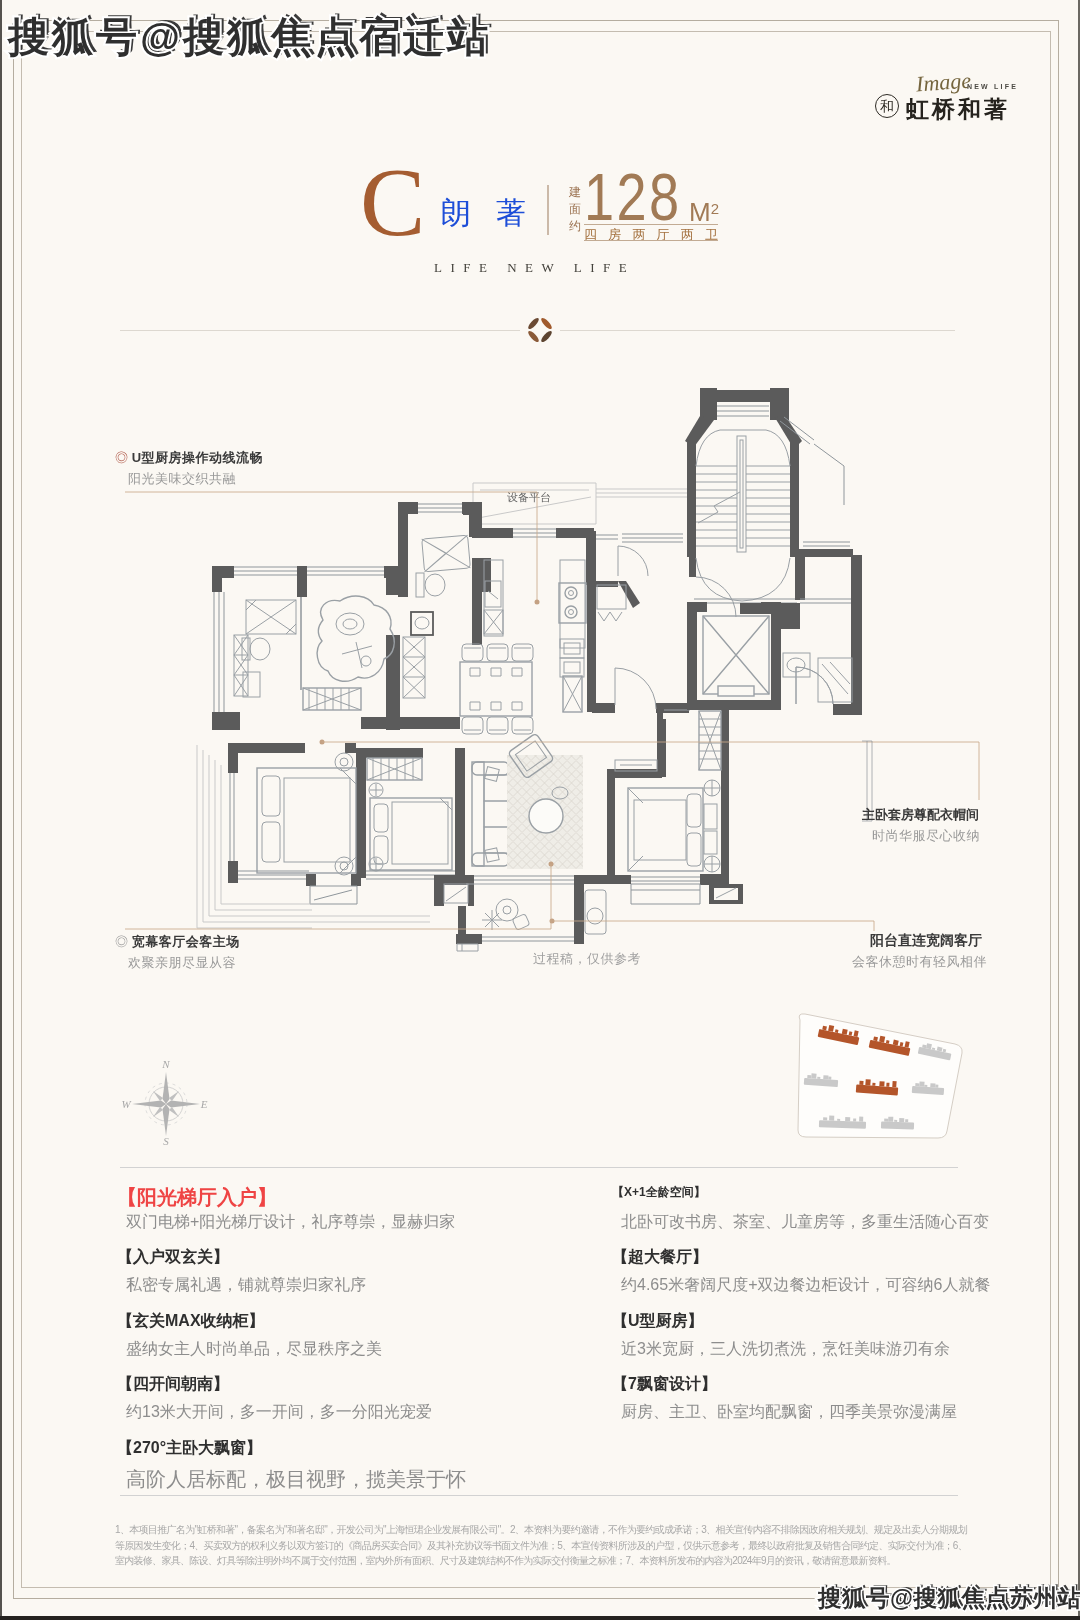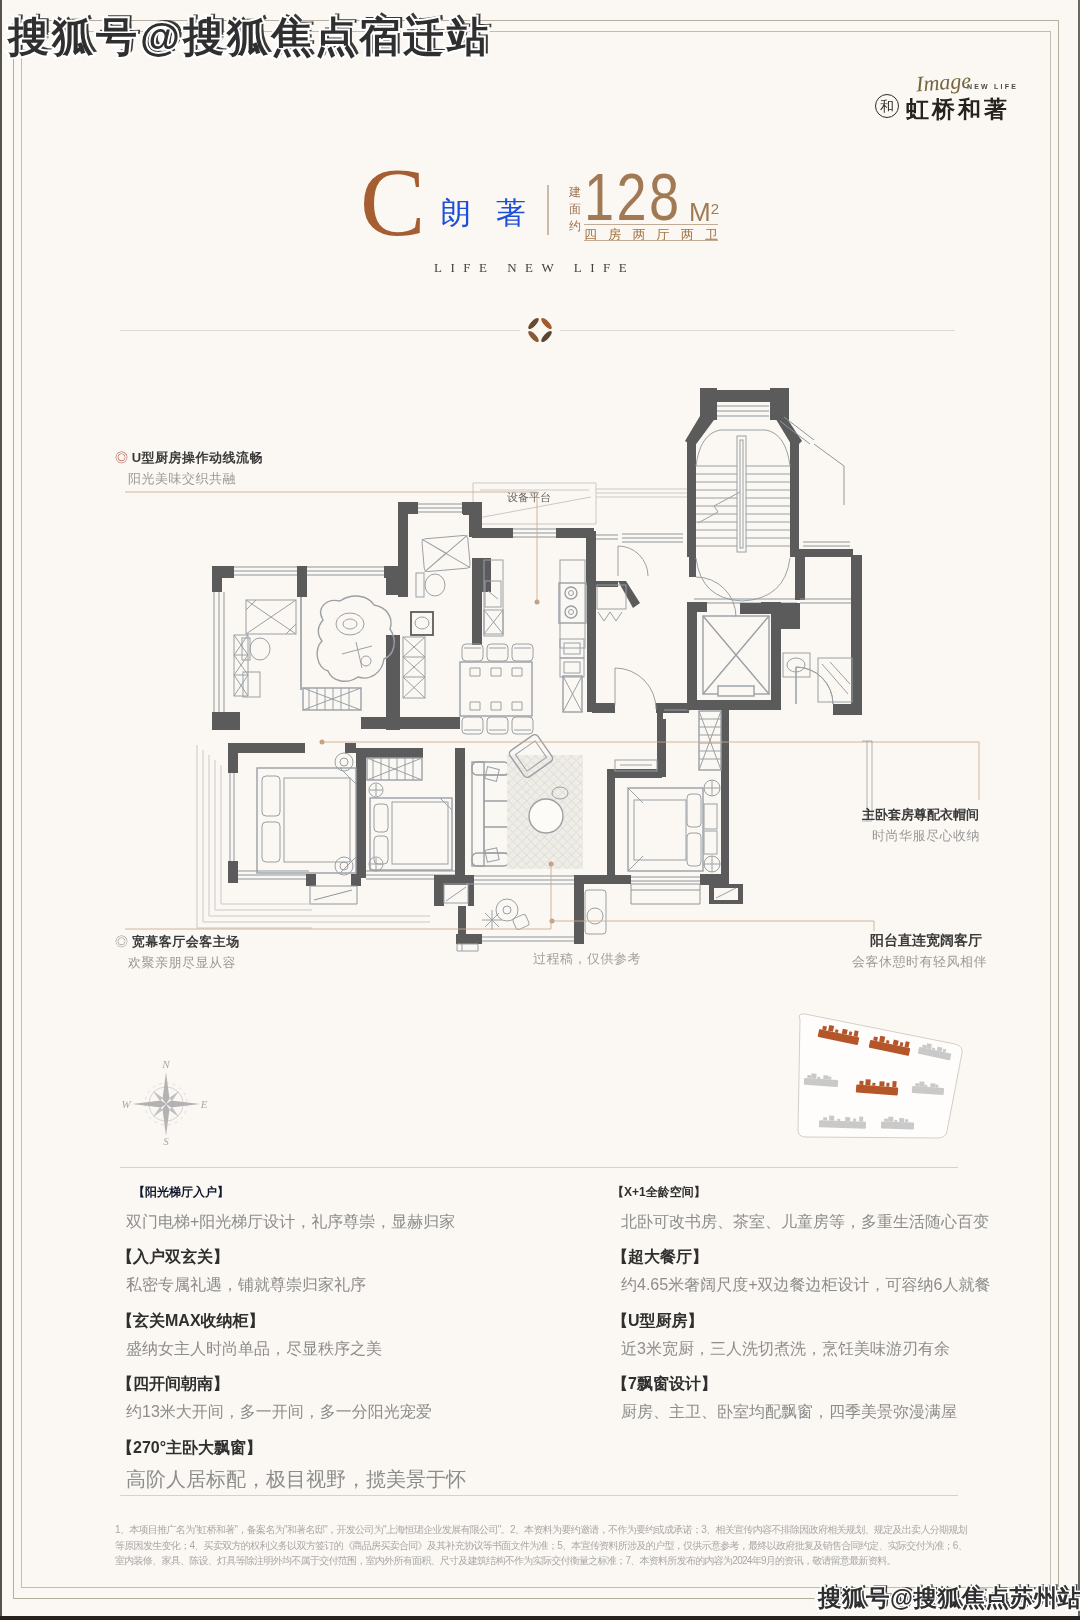--- a/index.html
+++ b/index.html
@@ -633,21 +633,21 @@
 <div class="abs" style="left:872px;top:827px;font-size:13px;color:#999;letter-spacing:0.5px;">时尚华服尽心收纳</div>
 
 <div class="abs" style="left:870px;top:932px;font-size:14px;color:#3a3a3a;font-weight:bold;">阳台直连宽阔客厅</div>
 
 <div class="abs" style="left:852px;top:953px;font-size:13px;color:#999;letter-spacing:0.5px;">会客休憩时有轻风相伴</div>
 
 <div class="abs" style="left:533px;top:950px;font-size:13px;color:#a0a0a0;letter-spacing:0.5px;">过程稿，仅供参考</div>
 
 <div class="abs" style="left:120px;top:1167px;width:838px;height:1px;background:#d2d2d2;"></div>
 
-<div class="abs" style="left:133px;top:1184px;font-size:12px;font-weight:bold;color:#0f172a;">【阳光梯厅入户】</div>
+<div class="abs" style="left:117px;top:1184px;font-size:20px;font-weight:bold;color:#ef4444;">【阳光梯厅入户】</div>
 
 <div class="abs" style="left:126px;top:1212px;font-size:16px;color:#8d8d8d;">双门电梯+阳光梯厅设计，礼序尊崇，显赫归家</div>
 
 <div class="abs" style="left:117px;top:1247px;font-size:16px;font-weight:bold;color:#2f2f2f;">【入户双玄关】</div>
 
 <div class="abs" style="left:126px;top:1275px;font-size:16px;color:#8d8d8d;">私密专属礼遇，铺就尊崇归家礼序</div>
 
 <div class="abs" style="left:117px;top:1311px;font-size:16px;font-weight:bold;color:#2f2f2f;">【玄关MAX收纳柜】</div>
 
 <div class="abs" style="left:126px;top:1339px;font-size:16px;color:#8d8d8d;">盛纳女主人时尚单品，尽显秩序之美</div>

